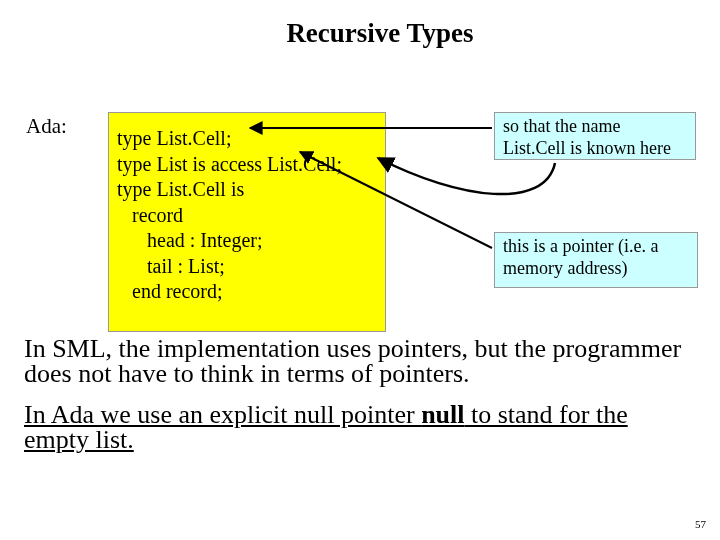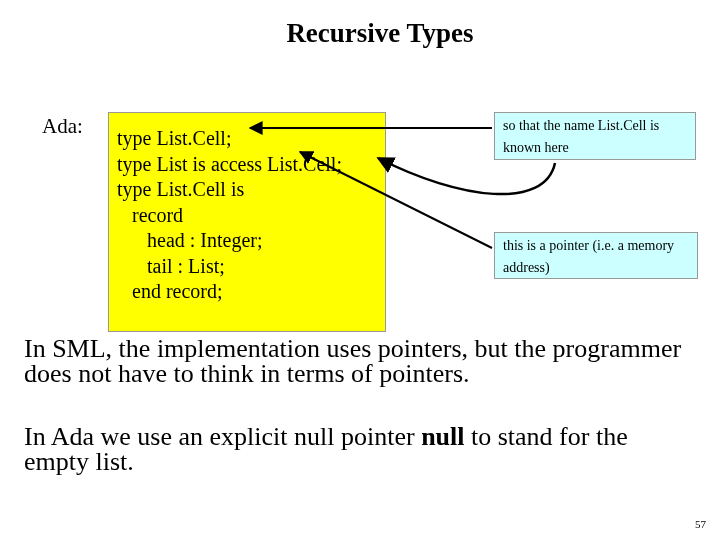--- a/index.html
+++ b/index.html
@@ -19,21 +19,21 @@
     left: 0;
     width: 720px;
     text-align: center;
     font-weight: bold;
     font-size: 27px;
     margin-left: 20px;
   }
   .ada-label {
     position: absolute;
     top: 114px;
-    left: 42px;
+    left: 26px;
     font-size: 21px;
   }
   .code-box {
     position: absolute;
     top: 112px;
     left: 108px;
     width: 278px;
     height: 220px;
     background: #ffff00;
     border: 1px solid #999;
@@ -42,34 +42,34 @@
     font-size: 20px;
     line-height: 25.5px;
     white-space: pre;
   }
   .note-box {
     position: absolute;
     background: #ccffff;
     border: 1px solid #999;
     padding: 2px 8px;
     box-sizing: border-box;
-    font-size: 14px;
+    font-size: 18px;
     line-height: 22px;
   }
   .note1 { top: 112px; left: 494px; width: 202px; height: 48px; }
-  .note2 { top: 232px; left: 494px; width: 204px; height: 47px; }
+  .note2 { top: 232px; left: 494px; width: 204px; height: 56px; }
   .para {
     position: absolute;
     left: 24px;
     font-size: 26px;
     line-height: 25px;
     width: 672px;
   }
   .para1 { top: 336px; }
-  .para2 { top: 424px; }
+  .para2 { top: 402px; text-decoration: underline; }
   .pagenum {
     position: absolute;
     right: 14px;
     bottom: 10px;
     font-size: 11px;
   }
   svg.overlay {
     position: absolute;
     top: 0; left: 0;
     width: 720px; height: 540px;

